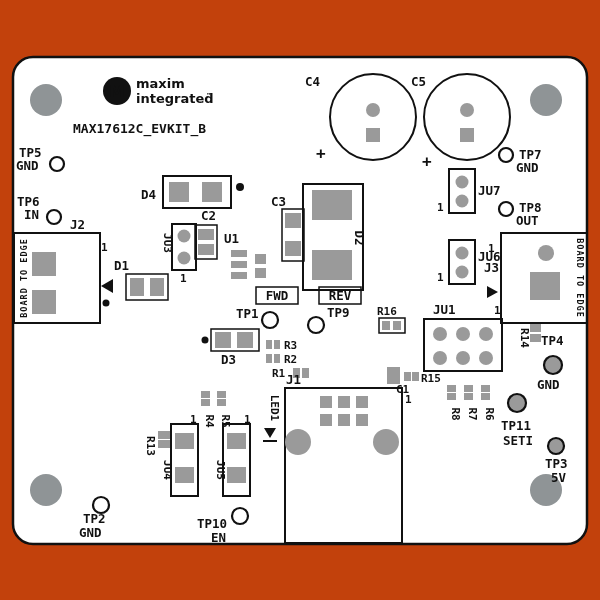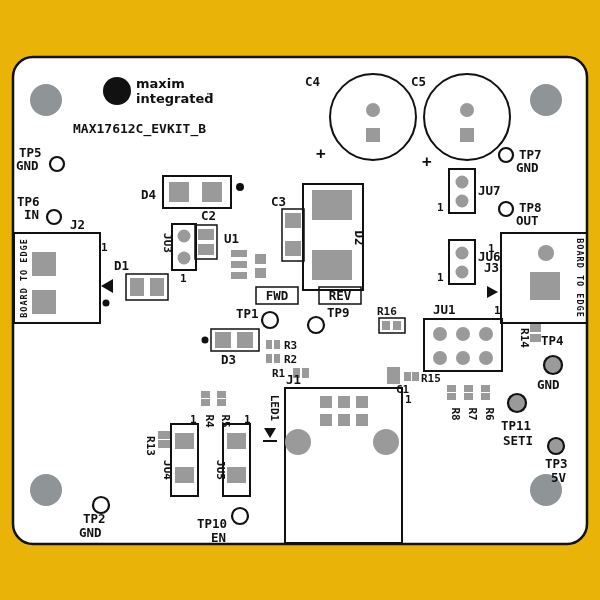--- a/index.html
+++ b/index.html
@@ -1,16 +1,16 @@
 <!DOCTYPE html>
 <html><head>
 <meta charset="utf-8">
 <style>
   html,body{margin:0;padding:0;background:#ffffff;}
-  .stage{width:600px;height:600px;position:relative;background:#eab308;}
+  .stage{width:600px;height:600px;position:relative;background:#c2410c;}
   svg{display:block;}
   .silk{font-family:"DejaVu Sans Mono",monospace;font-weight:bold;fill:#111;}
   .t13{font-size:13px;}
   .t12{font-size:12.5px;}
   .t11{font-size:11px;}
   .t8{font-size:8.5px;letter-spacing:1px;}
   .t16{font-size:16px;}
   .logoface{font-family:"DejaVu Sans",sans-serif;font-weight:bold;fill:#111;}
   .mid{text-anchor:middle;}
   .pad{fill:#9a9a9a;}

